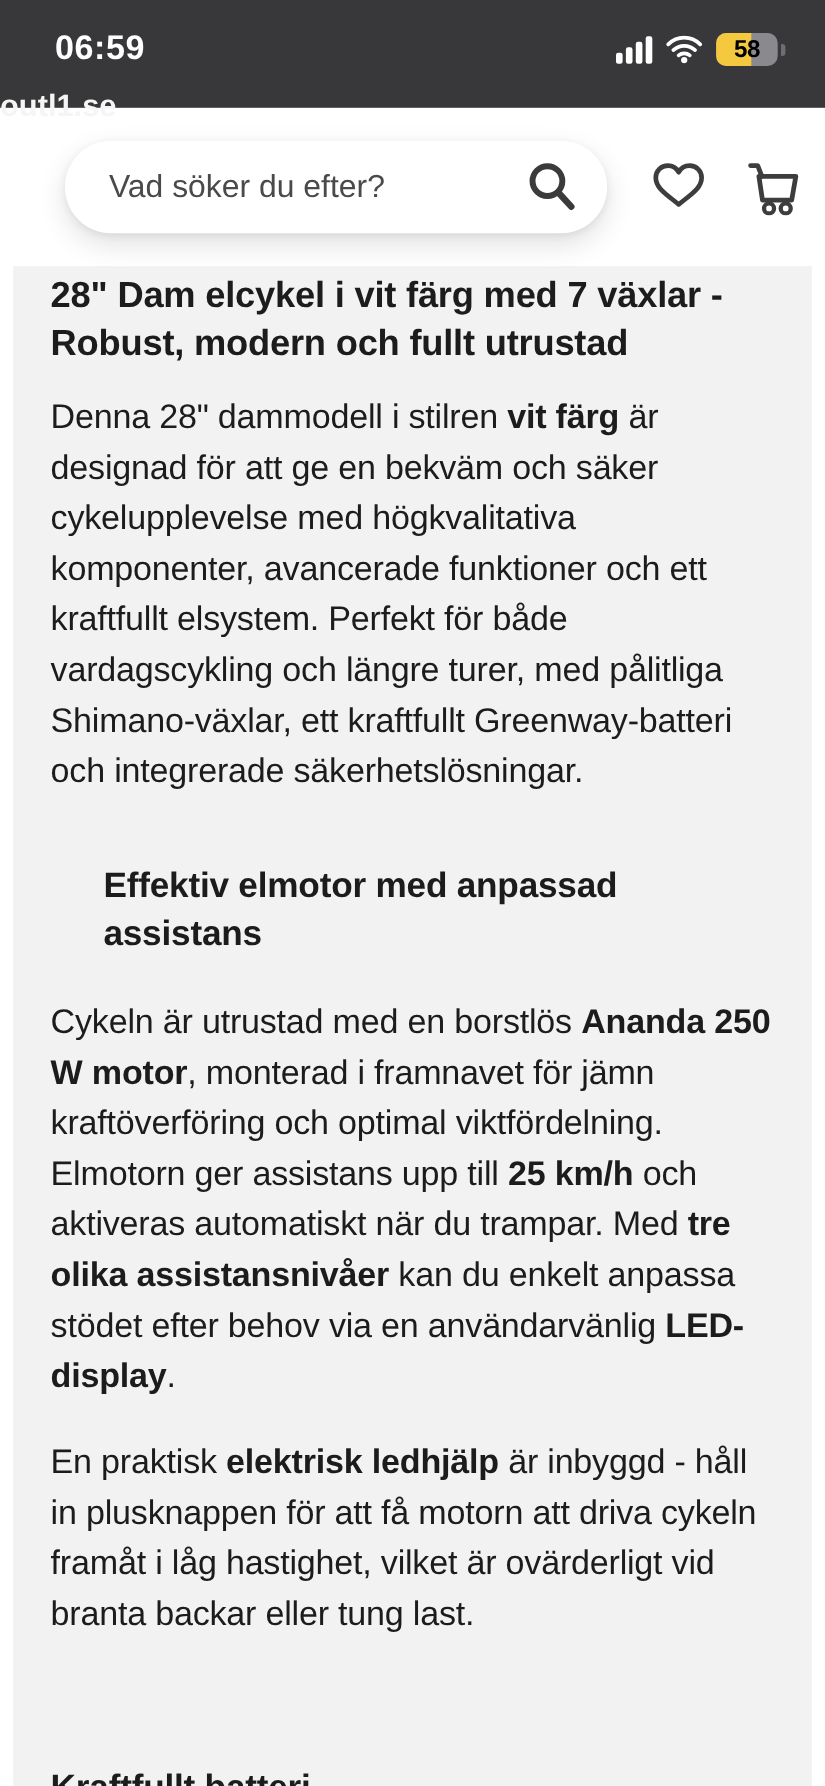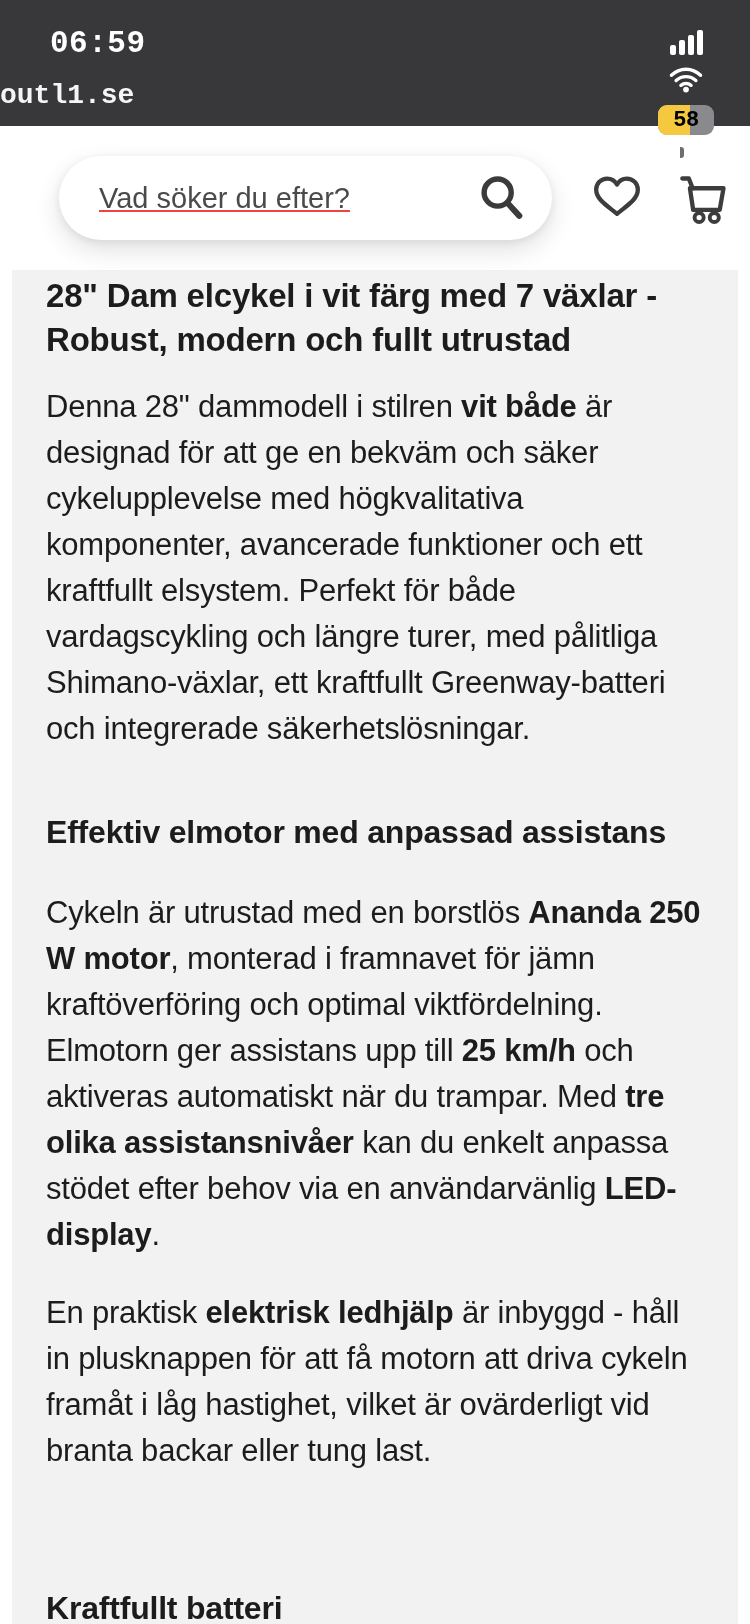--- a/index.html
+++ b/index.html
@@ -7,29 +7,29 @@
   body {
     width: 750px; height: 1624px;
     overflow: hidden; position: relative;
     font-family: "Liberation Sans", sans-serif;
     -webkit-font-smoothing: antialiased;
   }
 
   
   .statusbar {
     background: #38383a; color: #ffffff;
-    height: 126px; position: relative; font-family: Liberation Mono, monospace;
+    height: 98px; position: relative;
   }
   .statusbar .time {
     position: absolute; left: 50px; top: 26px;
     font-size: 31px; font-weight: 700; letter-spacing: 0.5px;
   }
   .status-icons {
     position: absolute; right: 36px; top: 30px;
-    display: flex; align-items: center; gap: 12px; flex-direction: column;
+    display: flex; align-items: center; gap: 12px;
   }
   .signal { display: flex; align-items: flex-end; gap: 3px; height: 25px; }
   .signal .bar { width: 6px; background: #ffffff; border-radius: 2px; }
   .signal .b1 { height: 10px; } .signal .b2 { height: 15px; }
   .signal .b3 { height: 20px; } .signal .b4 { height: 25px; }
   .battery {
     position: relative; width: 56px; height: 30px;
     border-radius: 9px; background: #8a8a8e; overflow: hidden;
   }
   .battery .fill { position: absolute; left: 0; top: 0; bottom: 0; background: #f5c93f; }
@@ -54,21 +54,21 @@
   .search-pill {
     flex: 1; margin-left: 32px; margin-right: 40px;
     height: 84px; background: #ffffff; border-radius: 42px;
     box-shadow: 0 10px 26px rgba(0,0,0,0.12), 0 2px 8px rgba(0,0,0,0.07);
     display: flex; align-items: center;
     padding: 0 24px 0 40px;
   }
   .search-pill input {
     flex: 1; min-width: 0; border: none; outline: none; background: transparent;
     font-family: "Liberation Sans", sans-serif;
-    font-size: 29px; color: #ef4444; text-decoration: underline;
+    font-size: 29px; color: #ef4444;
   }
   .search-pill input::placeholder { color: #4a4a4a; opacity: 1; }
   .header-icon { flex: 0 0 auto; display: block; }
   .heart-btn { margin-right: 36px; }
   .heart-btn, .cart-btn, .search-btn { background: none; border: none; padding: 0; cursor: pointer; line-height: 0; }
 
   
   .content {
     margin: 0 12px; background: #f2f2f2;
     padding: 4px 34px 40px 34px;
@@ -79,21 +79,21 @@
     font-size: 33px; line-height: 44px; font-weight: 700; letter-spacing: -0.2px;
   }
   .content h2 {
     font-size: 32px; line-height: 44px; font-weight: 700; letter-spacing: -0.2px;
   }
   .content p {
     font-size: 31px; line-height: 46px; letter-spacing: -0.2px;
   }
   .content strong { font-weight: 700; }
   .p-intro   { margin-top: 22px; }
-  .h-motor   { margin-top: 58px; }
+  .h-motor   { margin-top: 58px; margin-left: 48px; }
   .p-motor   { margin-top: 36px; }
   .p-ledwalk { margin-top: 32px; }
   .h-battery { margin-top: 112px; }
 </style>
 </head>
 <body>
 
 <div class="statusbar">
   <div class="time">06:59</div>
   <div class="status-icons">
@@ -155,21 +155,21 @@
         <circle cx="19.5" cy="42" r="4.2" fill="none" stroke="#3d3d3d" stroke-width="3.6"></circle>
         <circle cx="33.5" cy="42" r="4.2" fill="none" stroke="#3d3d3d" stroke-width="3.6"></circle>
       </svg>
     </span>
   </button>
 </div>
 
 <div class="content">
   <h1>28" Dam elcykel i vit färg med 7 växlar - Robust, modern och fullt utrustad</h1>
 
-  <p class="p-intro"><span>Denna 28" dammodell i stilren </span><strong>vit både</strong><span> är designad för att ge en bekväm och säker cykelupplevelse med högkvalitativa komponenter, avancerade funktioner och ett kraftfullt elsystem. Perfekt för både vardagscykling och längre turer, med pålitliga Shimano-växlar, ett kraftfullt Greenway-batteri och integrerade säkerhetslösningar.</span></p>
+  <p class="p-intro"><span>Denna 28" dammodell i stilren </span><strong>vit färg</strong><span> är designad för att ge en bekväm och säker cykelupplevelse med högkvalitativa komponenter, avancerade funktioner och ett kraftfullt elsystem. Perfekt för både vardagscykling och längre turer, med pålitliga Shimano-växlar, ett kraftfullt Greenway-batteri och integrerade säkerhetslösningar.</span></p>
 
   <h2 class="h-motor">Effektiv elmotor med anpassad assistans</h2>
 
   <p class="p-motor"><span>Cykeln är utrustad med en borstlös </span><strong>Ananda 250 W motor</strong><span>, monterad i framnavet för jämn kraftöverföring och optimal viktfördelning. Elmotorn ger assistans upp till </span><strong>25 km/h</strong><span> och aktiveras automatiskt när du trampar. Med </span><strong>tre olika assistansnivåer</strong><span> kan du enkelt anpassa stödet efter behov via en användarvänlig </span><strong>LED-display</strong><span>.</span></p>
 
   <p class="p-ledwalk"><span>En praktisk </span><strong>elektrisk ledhjälp</strong><span> är inbyggd - håll in plusknappen för att få motorn att driva cykeln framåt i låg hastighet, vilket är ovärderligt vid branta backar eller tung last.</span></p>
 
   <h2 class="h-battery">Kraftfullt batteri</h2>
 </div>
 

